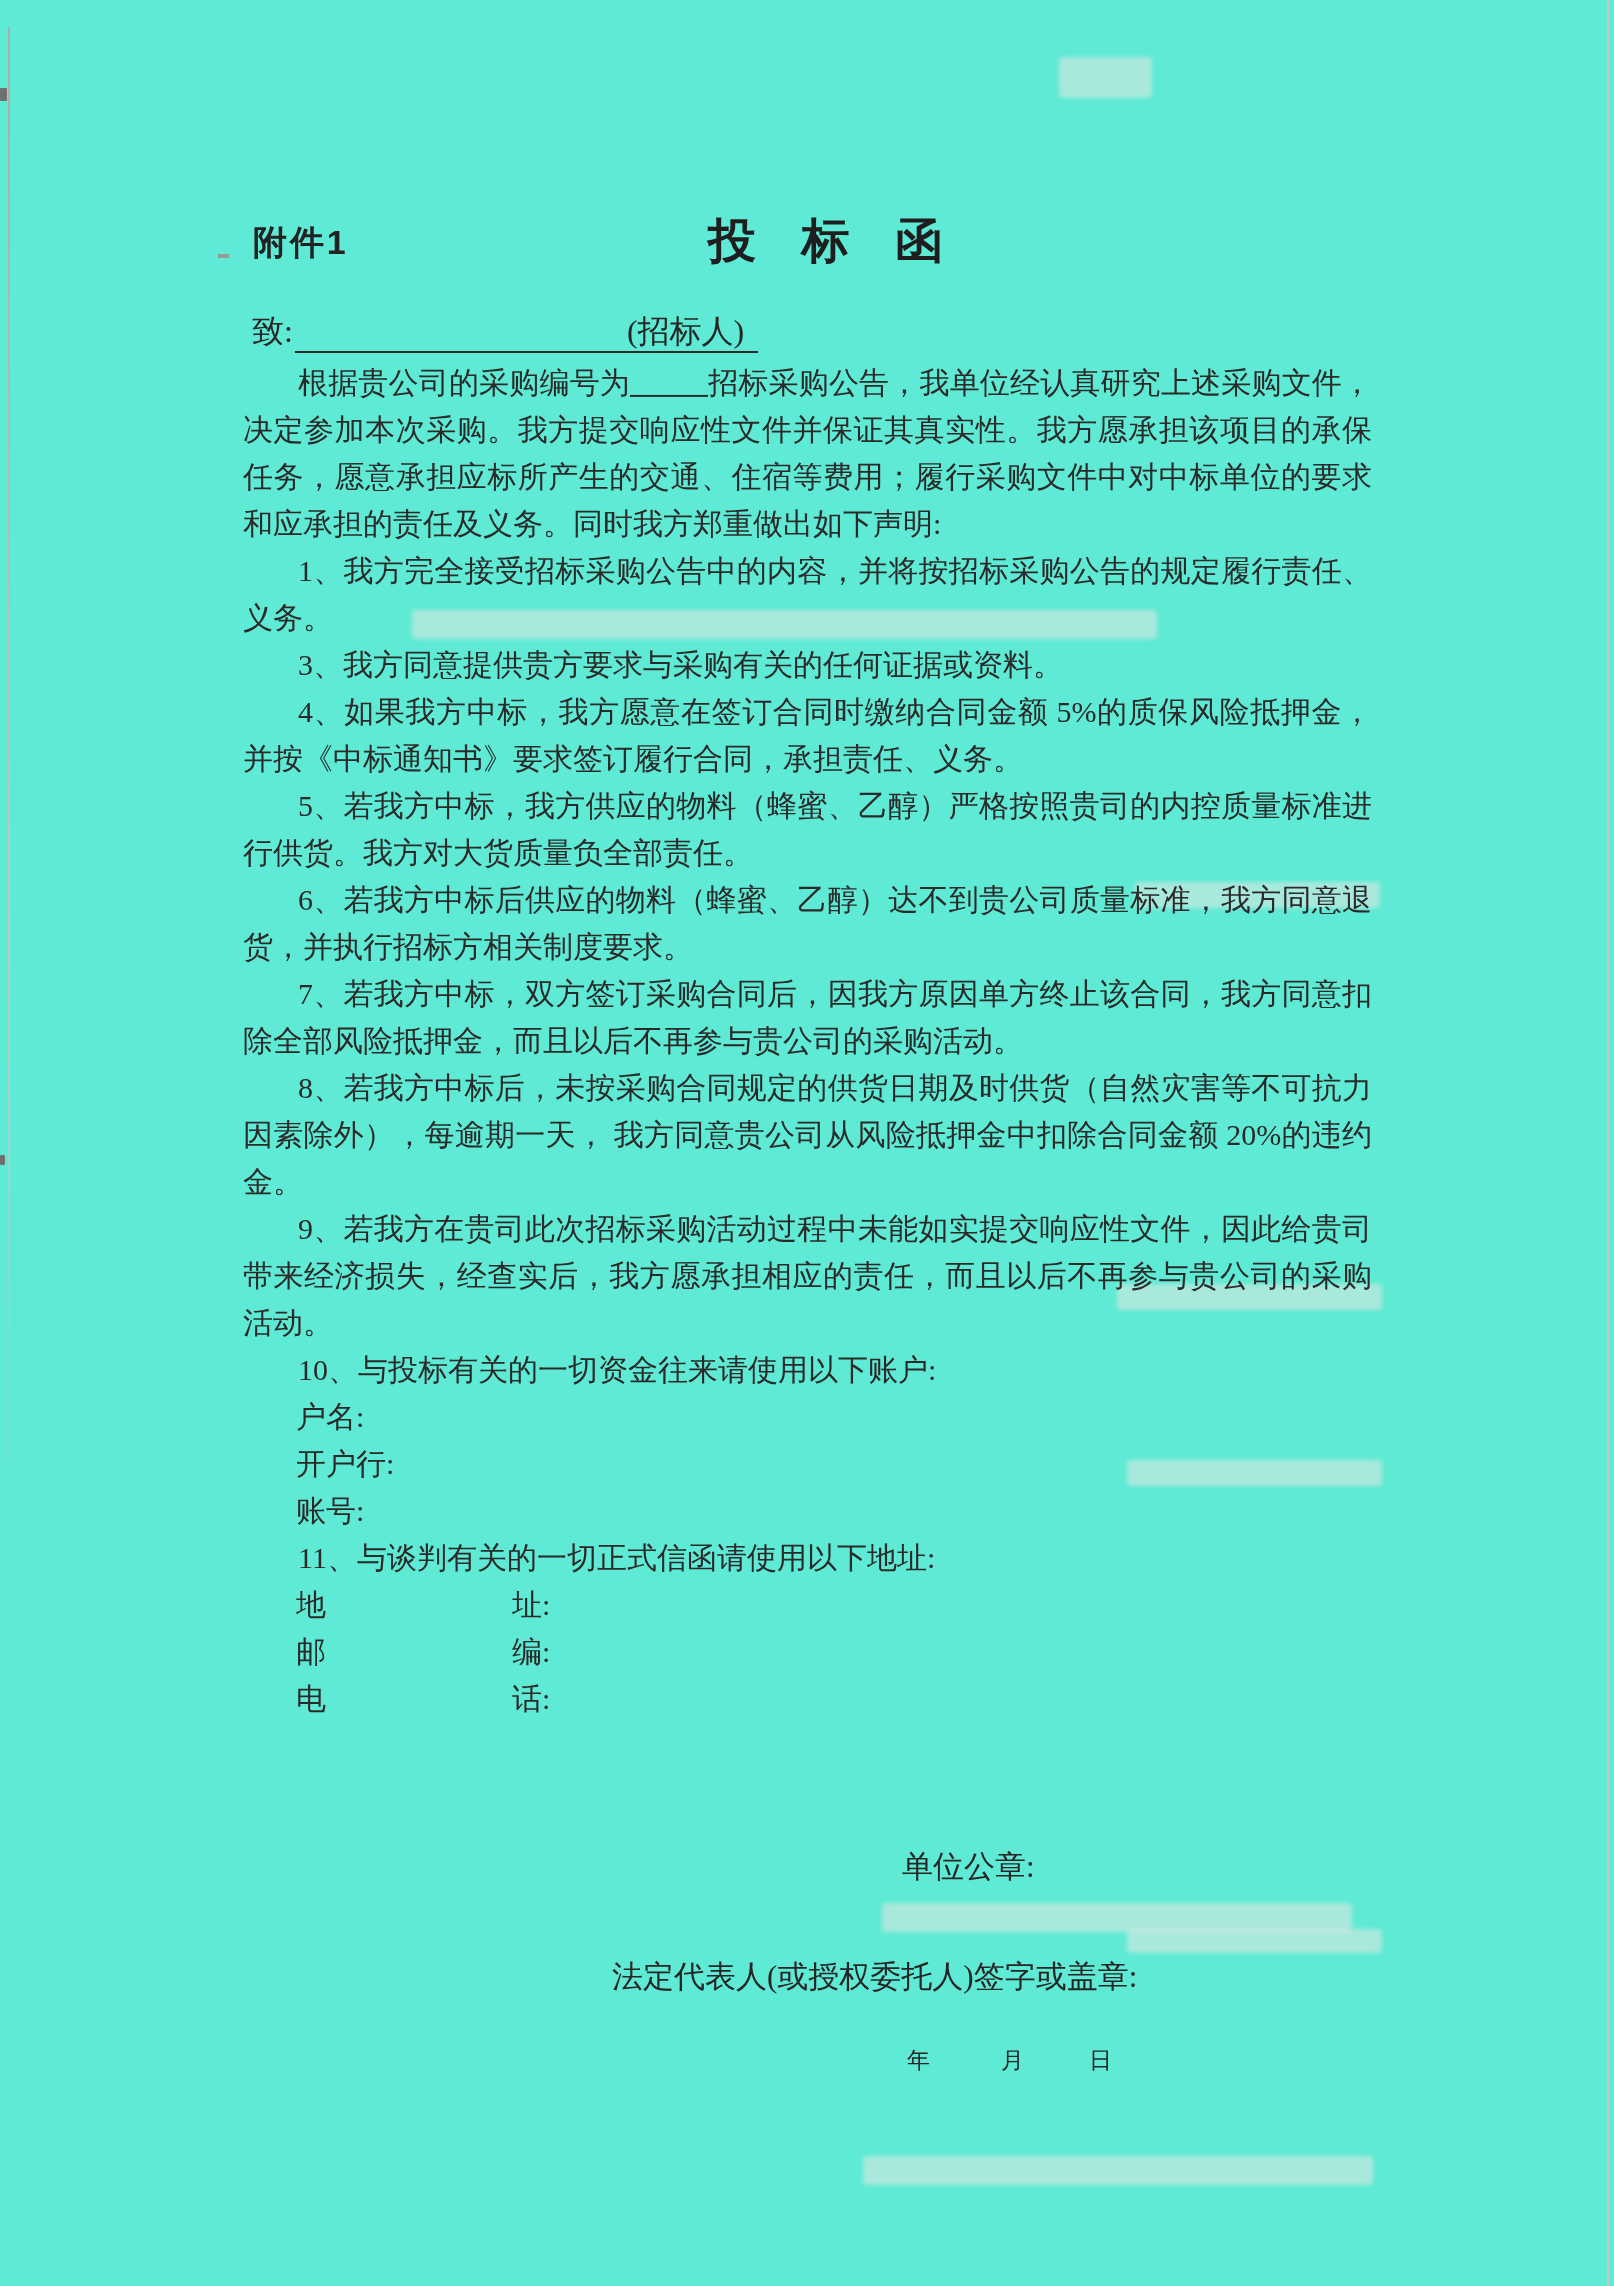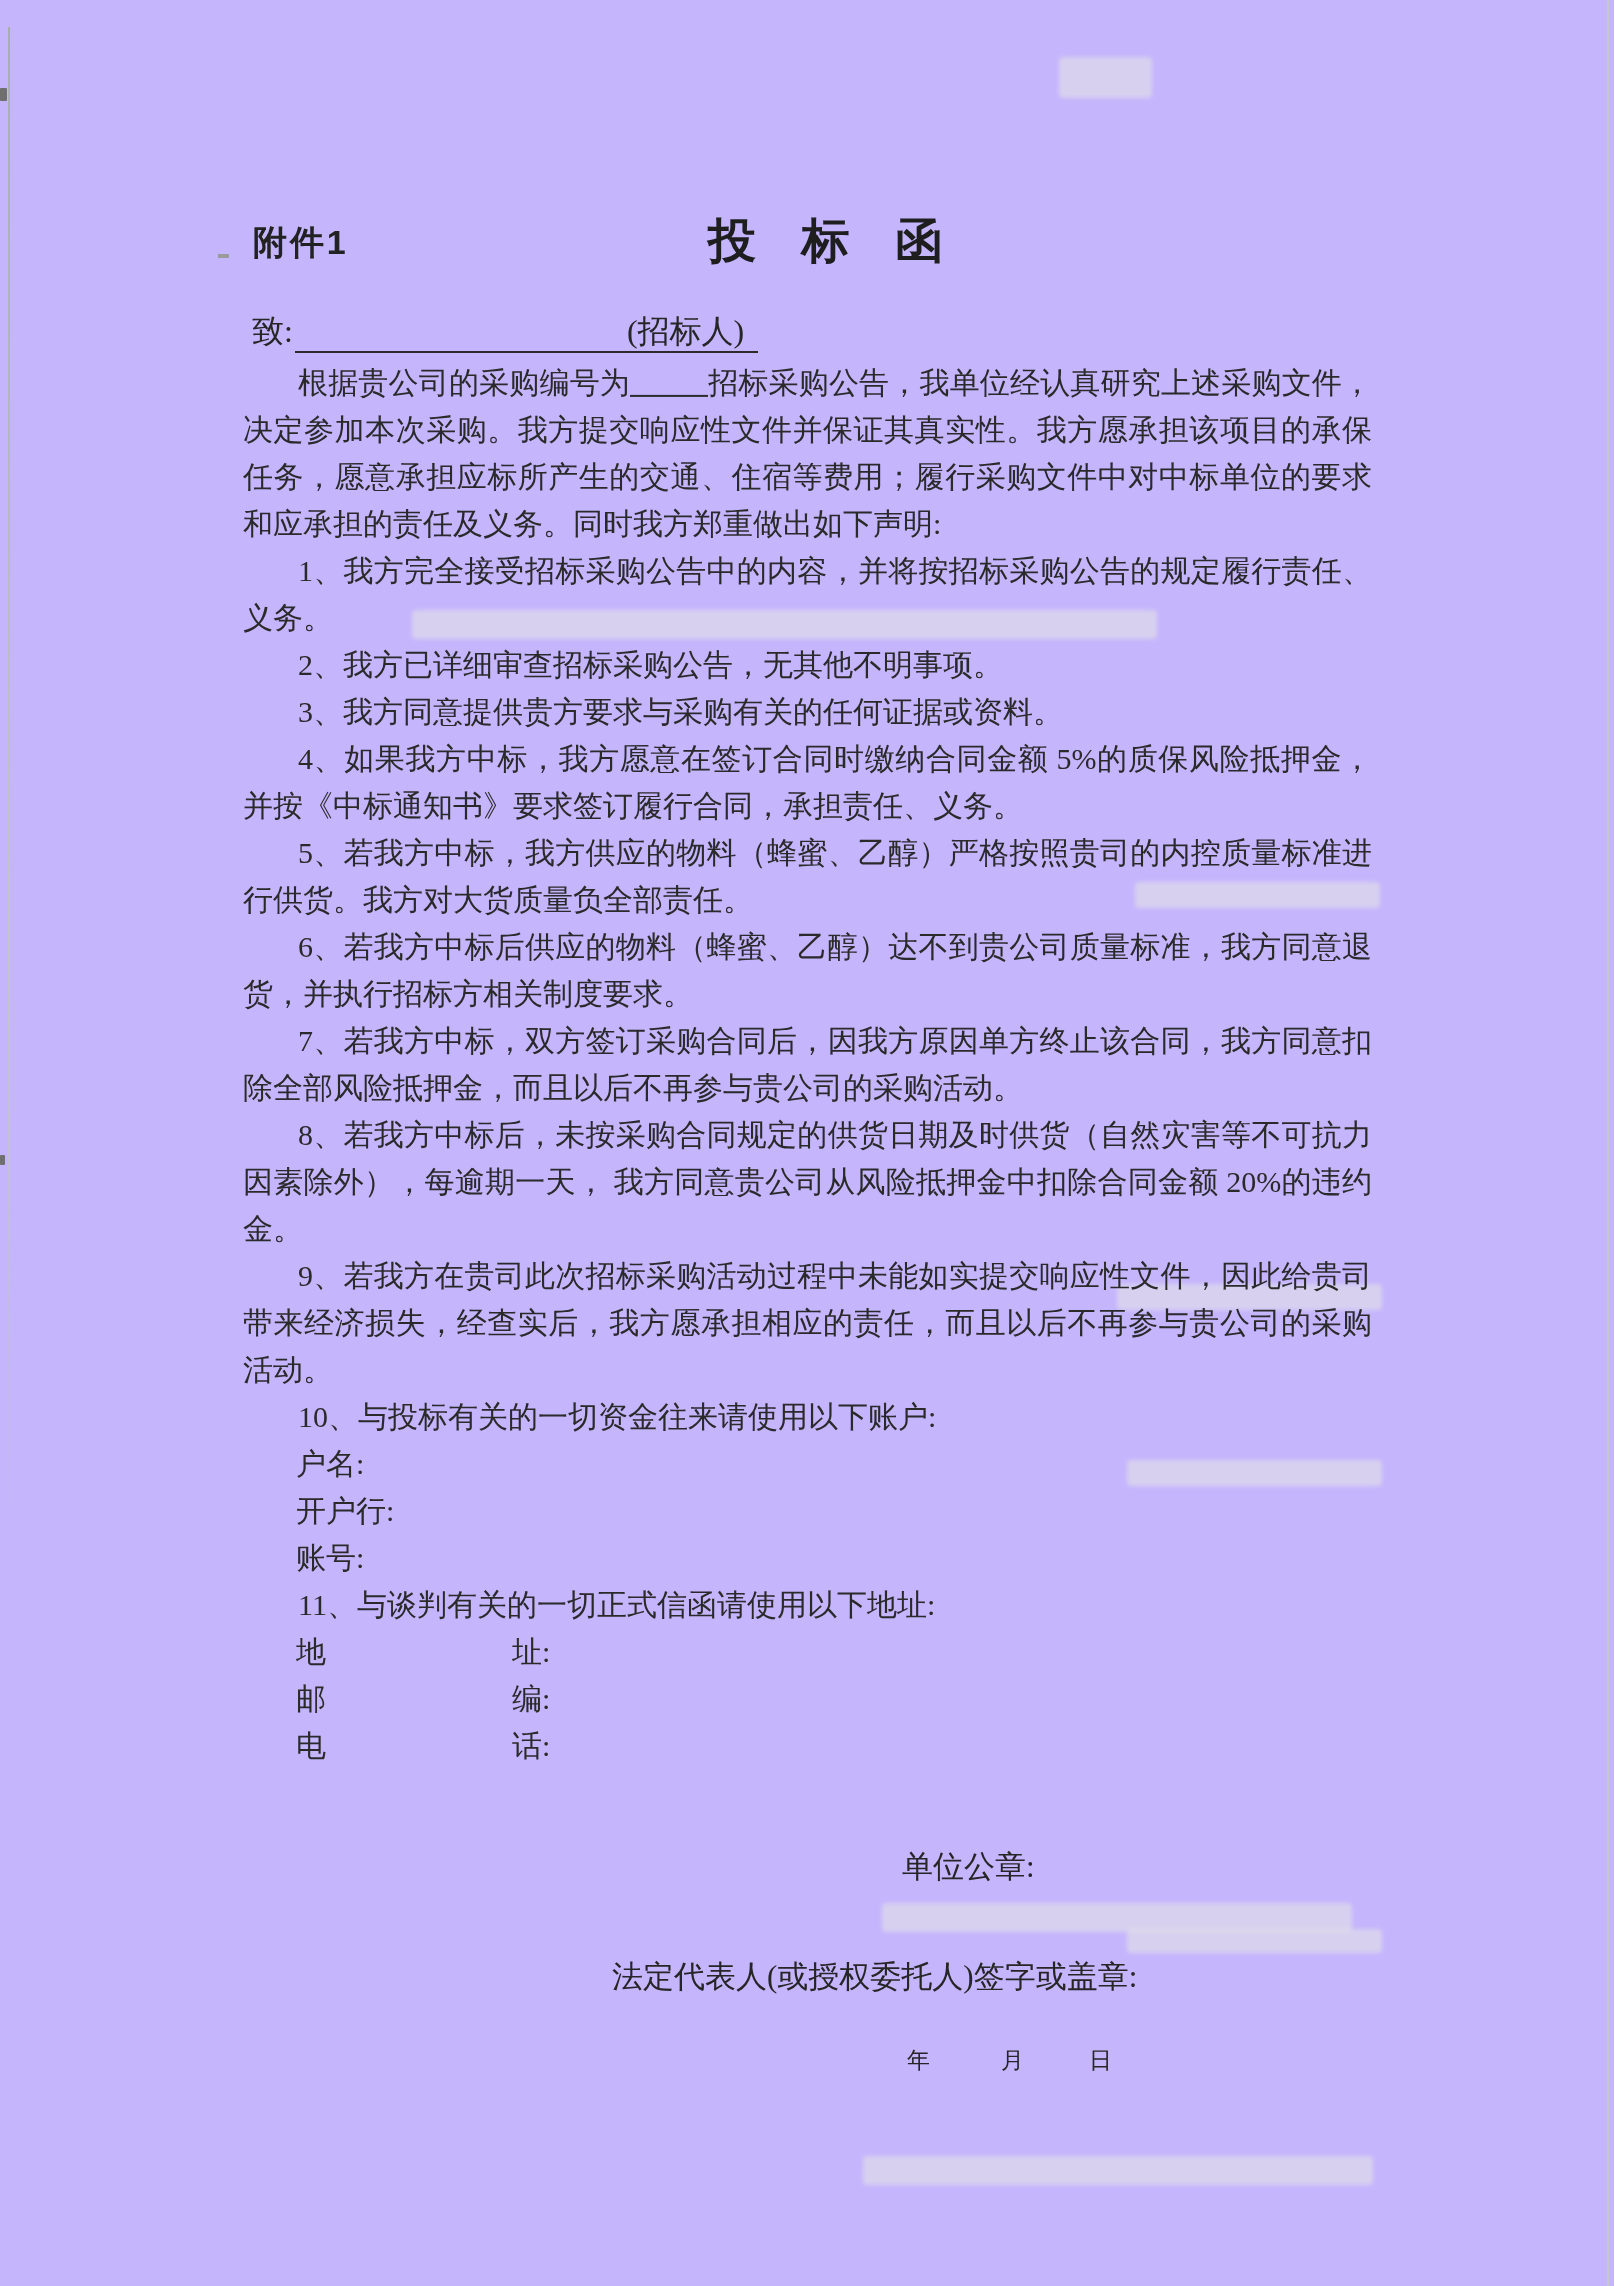--- a/index.html
+++ b/index.html
@@ -1,19 +1,19 @@
 <!DOCTYPE html>
 <html><head>
 <meta charset="utf-8">
 <style>
   html,body{margin:0;padding:0;background:#ffffff;}
   .page{
     position:relative;
     width:1614px;height:2287px;
-    background:#c4b5fd;
+    background:#5eead4;
     overflow:hidden;
     font-family:"Liberation Serif","DejaVu Serif",serif;
     color:#262626;
   }
   
   .edge-left{
     position:absolute;left:7.8px;top:27.4px;width:2px;height:1514px;
     background:linear-gradient(to bottom,#a9adab,#c3c6c4 60%,rgba(200,203,201,0));
   }
   .edge-right{
@@ -100,21 +100,20 @@
 
   <div class="salutation">
     <span>致:</span><span class="blank-long"><span>(招标人)</span></span>
   </div>
 
   <div class="body-flow">
 
     <p><span>根据贵公司的采购编号为</span><span class="inline-blank"></span><span>招标采购公告，我单位经认真研究上述采购文件，决定参加本次采购。我方提交响应性文件并保证其真实性。我方愿承担该项目的承保任务，愿意承担应标所产生的交通、住宿等费用；履行采购文件中对中标单位的要求和应承担的责任及义务。同时我方郑重做出如下声明:</span></p>
 
     <p>1、我方完全接受招标采购公告中的内容，并将按招标采购公告的规定履行责任、义务。</p>
-    <p>2、我方已详细审查招标采购公告，无其他不明事项。</p>
     <p>3、我方同意提供贵方要求与采购有关的任何证据或资料。</p>
     <p>4、如果我方中标，我方愿意在签订合同时缴纳合同金额 5%的质保风险抵押金，并按《中标通知书》要求签订履行合同，承担责任、义务。</p>
     <p>5、若我方中标，我方供应的物料（蜂蜜、乙醇）严格按照贵司的内控质量标准进行供货。我方对大货质量负全部责任。</p>
     <p>6、若我方中标后供应的物料（蜂蜜、乙醇）达不到贵公司质量标准，我方同意退货，并执行招标方相关制度要求。</p>
     <p>7、若我方中标，双方签订采购合同后，因我方原因单方终止该合同，我方同意扣除全部风险抵押金，而且以后不再参与贵公司的采购活动。</p>
     <p>8、若我方中标后，未按采购合同规定的供货日期及时供货（自然灾害等不可抗力因素除外），每逾期一天， 我方同意贵公司从风险抵押金中扣除合同金额 20%的违约金。</p>
     <p>9、若我方在贵司此次招标采购活动过程中未能如实提交响应性文件，因此给贵司带来经济损失，经查实后，我方愿承担相应的责任，而且以后不再参与贵公司的采购活动。</p>
 
     <p>10、与投标有关的一切资金往来请使用以下账户:</p>
 

